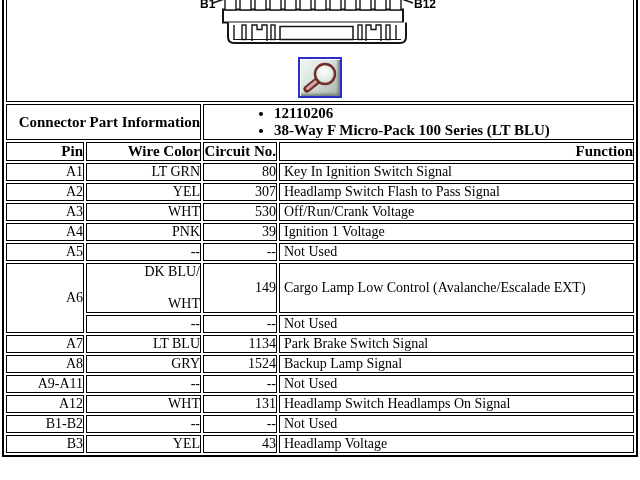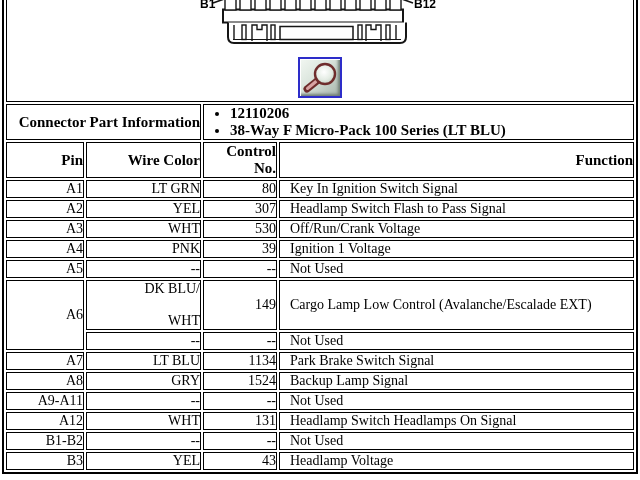--- a/index.html
+++ b/index.html
@@ -63,39 +63,40 @@
   td.cpi-label {
     height: 36px;
     font-weight: bold;
     font-size: 15px;
   }
   td.cpi-values {
     height: 36px;
     text-align: left;
     font-weight: bold;
     font-size: 15px;
+    padding-left: 44px;
   }
   td.cpi-values ul {
     margin: 0;
     padding: 0 0 0 26px;
     list-style-type: disc;
   }
   td.cpi-values li { line-height: 17px; }
 
   tr.hdr th {
     height: 18px;
     font-size: 15px;
     font-weight: bold;
     margin-top: 15px;
   }
 
   tr.data td { height: 18px; }
   td.fn {
     text-align: left;
-    padding-left: 10px;
+    padding-left: 4px;
   }
   td.tall { height: 50px; }
   td.sub  { height: 18px; }
   td.wire-multiline {
     white-space: pre-line;
     line-height: 16px;
   }
 </style>
 </head>
 <body>
@@ -178,21 +179,21 @@
       <ul>
         <li>12110206</li>
         <li>38-Way F Micro-Pack 100 Series (LT BLU)</li>
       </ul>
     </td>
   </tr>
 
   <tr class="hdr">
     <th>Pin</th>
     <th>Wire Color</th>
-    <th>Control No.</th>
+    <th>Circuit No.</th>
     <th>Function</th>
   </tr>
 
   <tr class="data">
     <td>A1</td>
     <td>LT GRN</td>
     <td>80</td>
     <td class="fn">Key In Ignition Switch Signal</td>
   </tr>
   <tr class="data">

